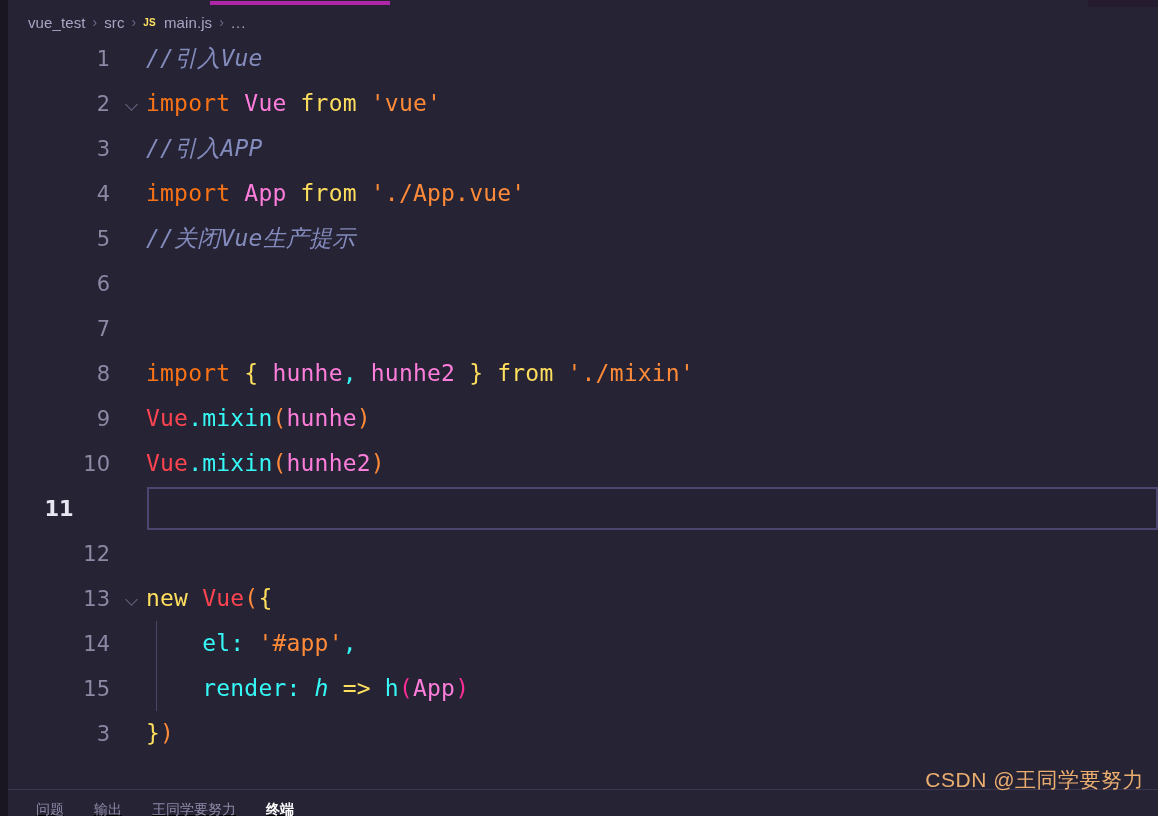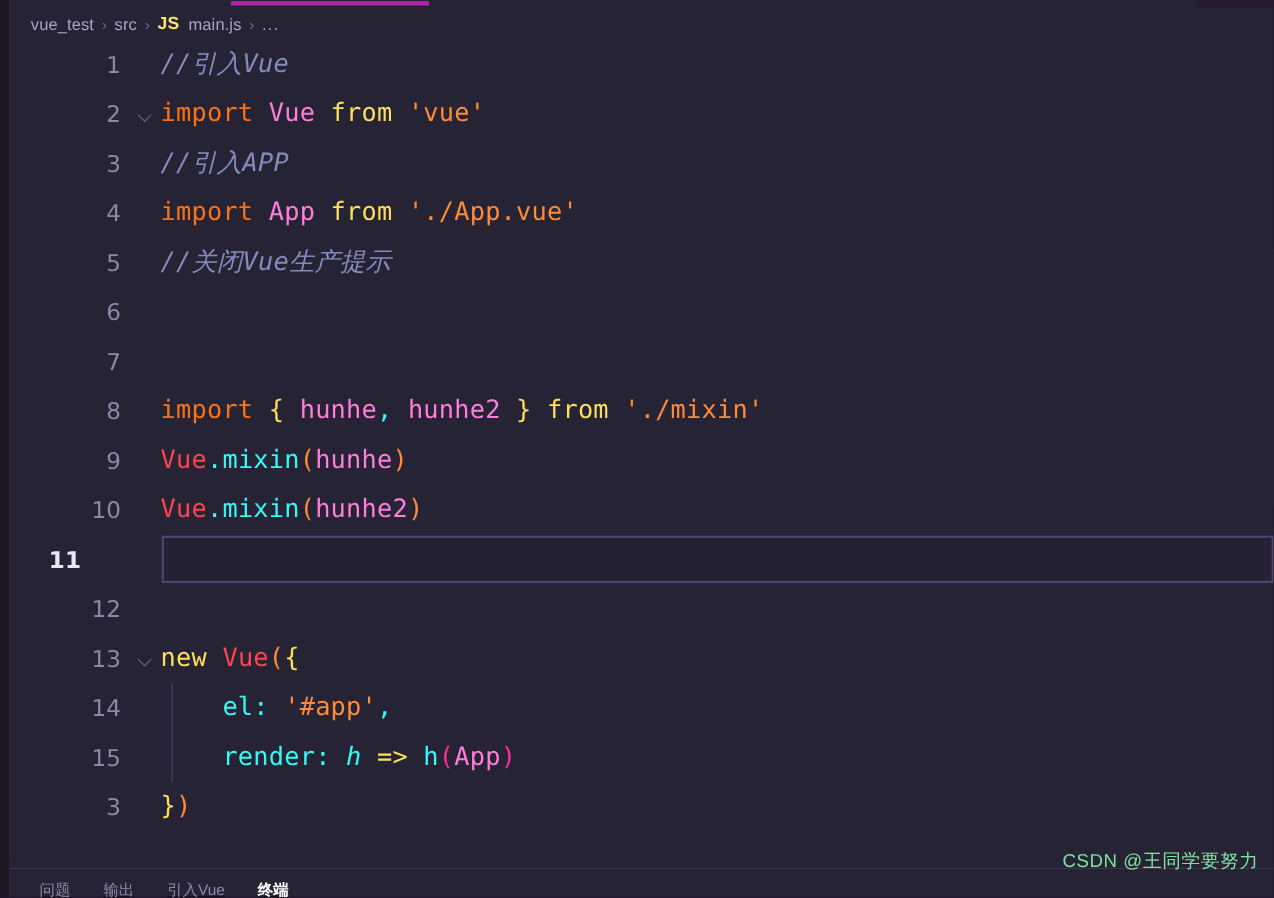--- a/index.html
+++ b/index.html
@@ -55,21 +55,21 @@
     color:#a9a5c4;
     letter-spacing:.1px;
   }
   .bc-sep {
     font-size:14px;
     color:#6e6a8a;
     margin:0 7px;
     font-weight:300;
   }
   .bc-js-badge {
-    font-size:16px;
+    font-size:10px;
     font-weight:bold;
     color:#ffe261;
     letter-spacing:.3px;
     margin-right:8px;
   }
   .bc-ellipsis {
     font-size:15px;
     color:#a9a5c4;
     letter-spacing:1px;
   }
@@ -201,22 +201,22 @@
   }
   .panel-tab.active {
     color:#ffffff;
     font-weight:bold;
   }
 
   
   .watermark {
     position:absolute;
     right:14px; bottom:22px;
-    font-size:17px;
-    color:#86efac;
+    font-size:21px;
+    color:#fdba74;
     letter-spacing:.5px;
     opacity:.92;
     user-select:none;
   }
 </style>
 </head>
 <body>
 
 <div id="app-root">
 
@@ -325,19 +325,19 @@
           <div class="code-text"><span class="t-brace-y">}</span><span class="t-paren-o">)</span></div>
         </div>
       </div>
     <div class="indent-guide"></div>
   </div>
 
   <div class="panel-divider"></div>
   <div class="panel">
     <span class="panel-tab">问题</span>
     <span class="panel-tab">输出</span>
-    <span class="panel-tab">引入Vue</span>
+    <span class="panel-tab">王同学要努力</span>
     <span class="panel-tab active">终端</span>
   </div>
 
   <div class="watermark">CSDN @王同学要努力</div>
 
 </div>
 
 </body></html>

